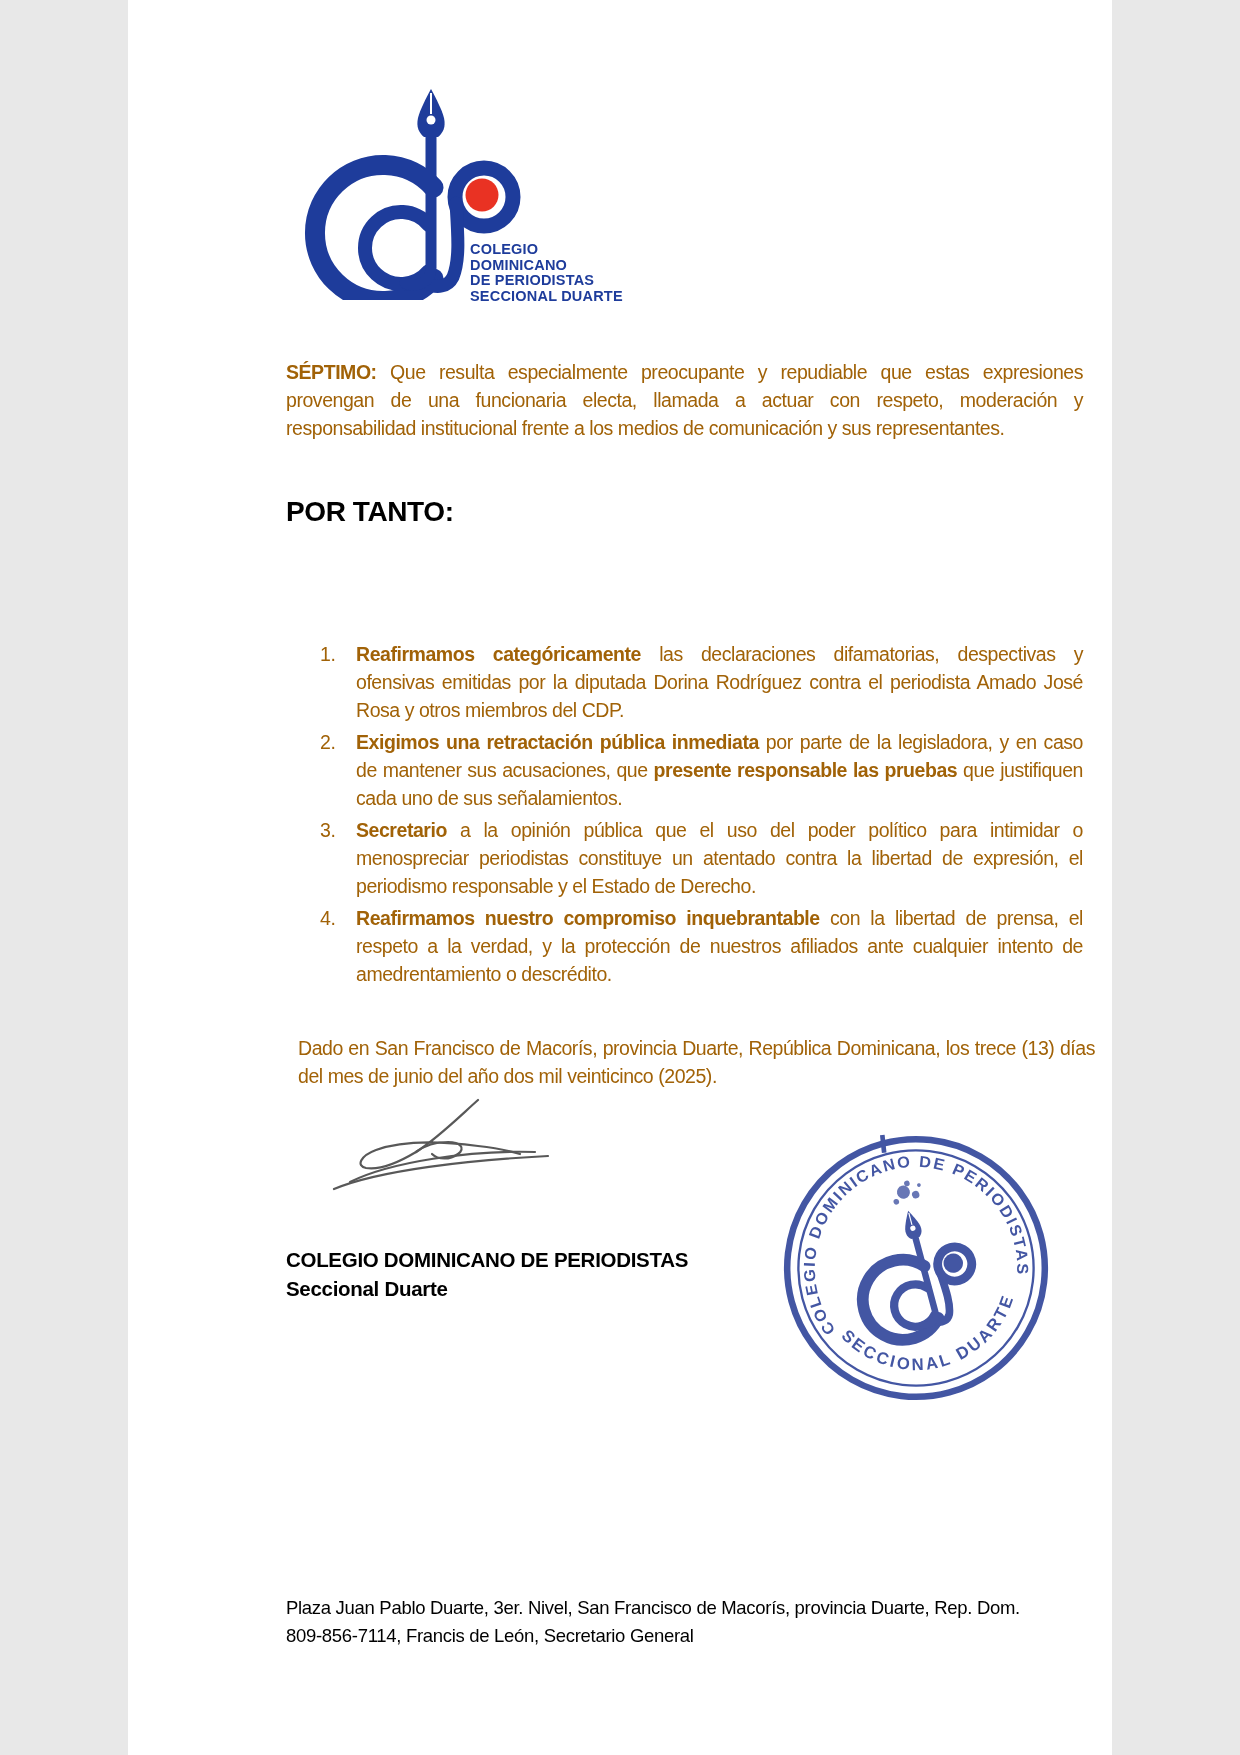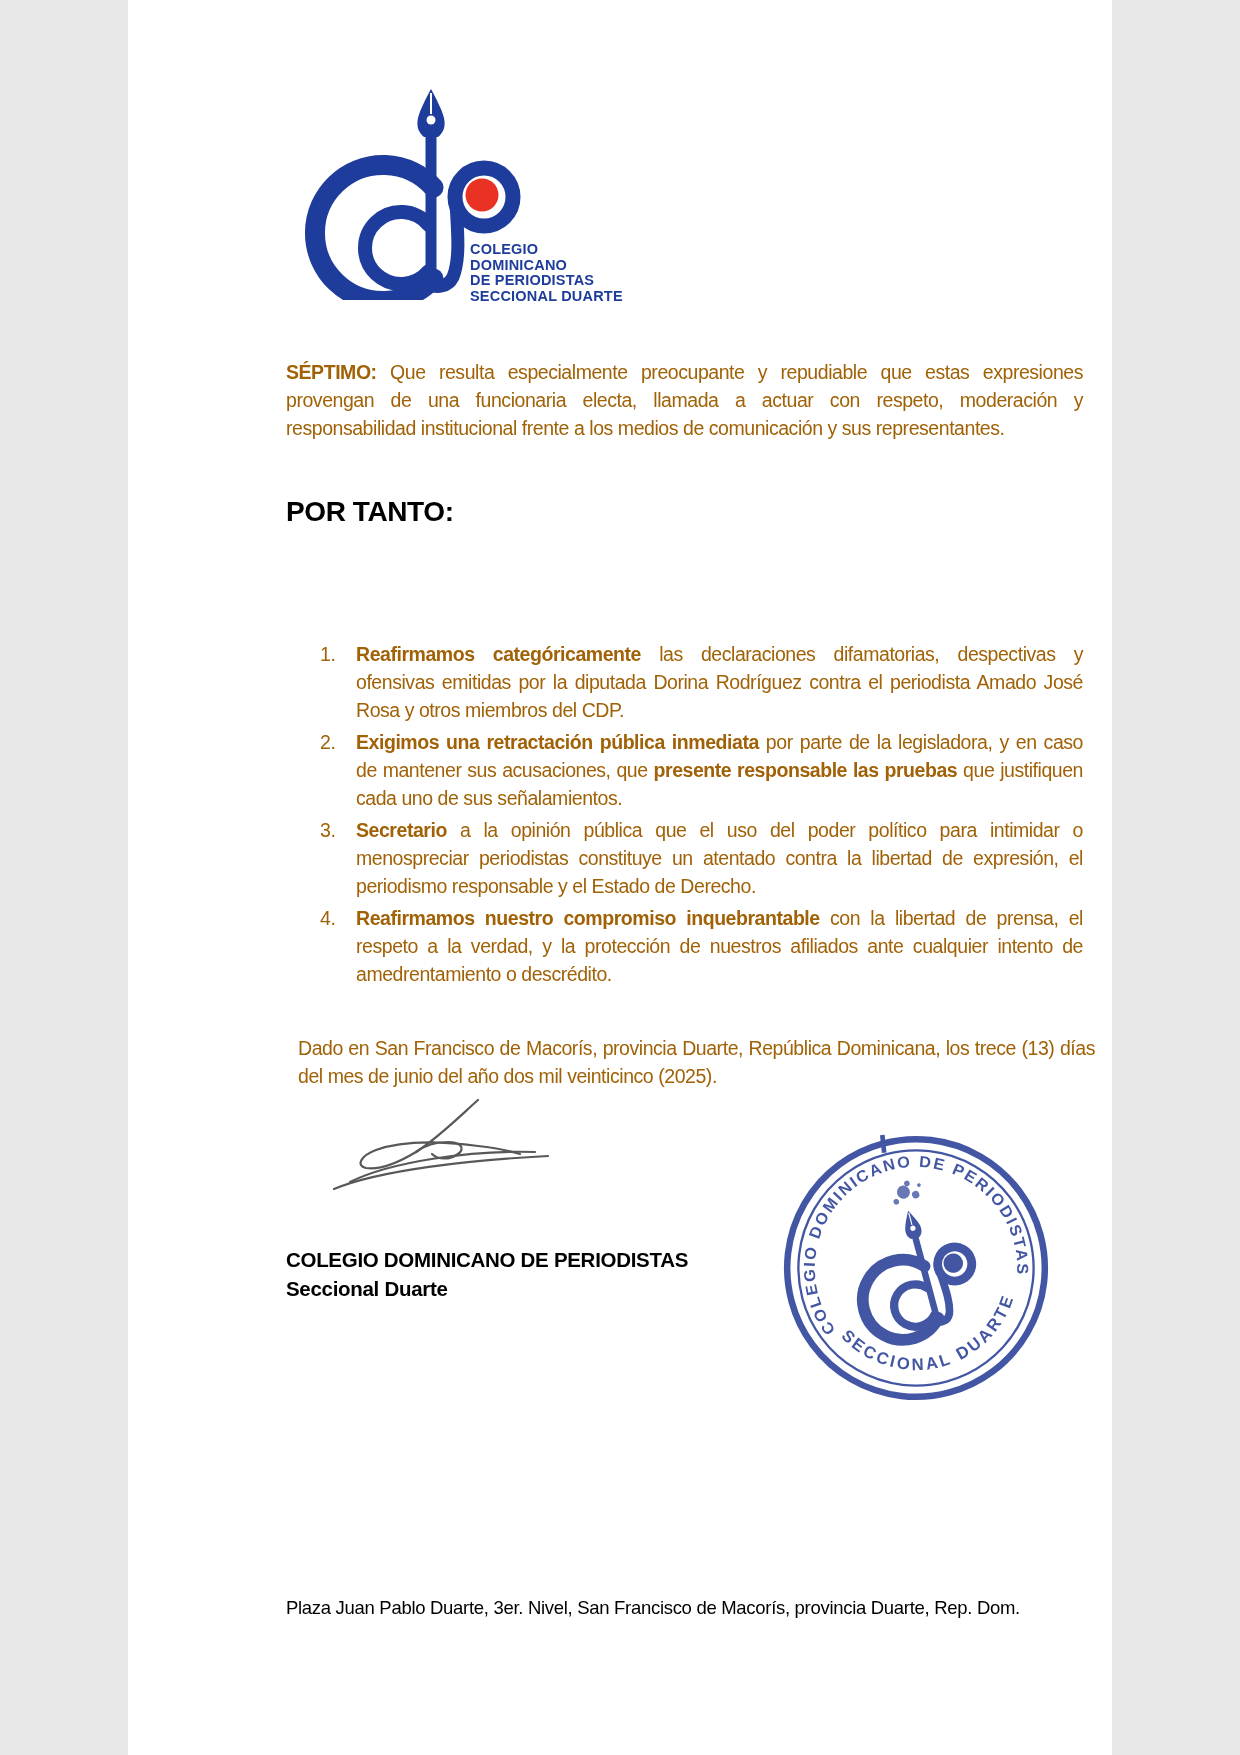--- a/index.html
+++ b/index.html
@@ -143,15 +143,16 @@
         <path d="M133,4 C128,13 122,25 120,33 C118,42 121,48 126,52 L140,52 C145,48 148,42 146,33 C144,25 138,13 133,4 Z" fill="var(--stamp)"></path>
         <circle cx="133" cy="35" r="4.5" fill="#ffffff"></circle>
         <path d="M133,8 L133,29" stroke="#ffffff" stroke-width="2"></path>
         <circle cx="184" cy="110" r="16.5" fill="var(--stamp)"></circle>
       </g>
     </g>
   </svg>
 
   <div id="footer" class="abs">
     <div>Plaza Juan Pablo Duarte, 3er. Nivel, San Francisco de Macorís, provincia Duarte, Rep. Dom.</div>
+    <div>809-856-7114, Francis de León, Secretario General</div>
   </div>
 
 </div>
 
 </body></html>

